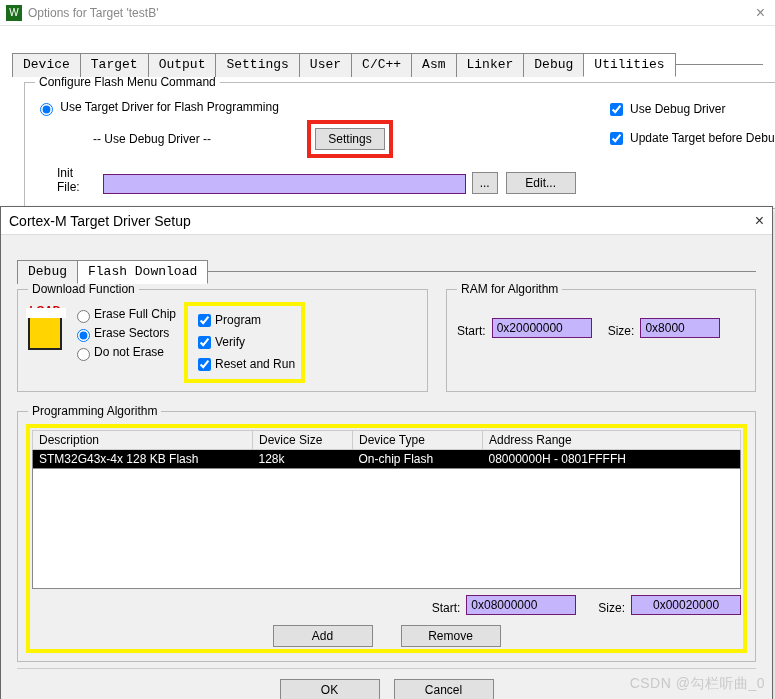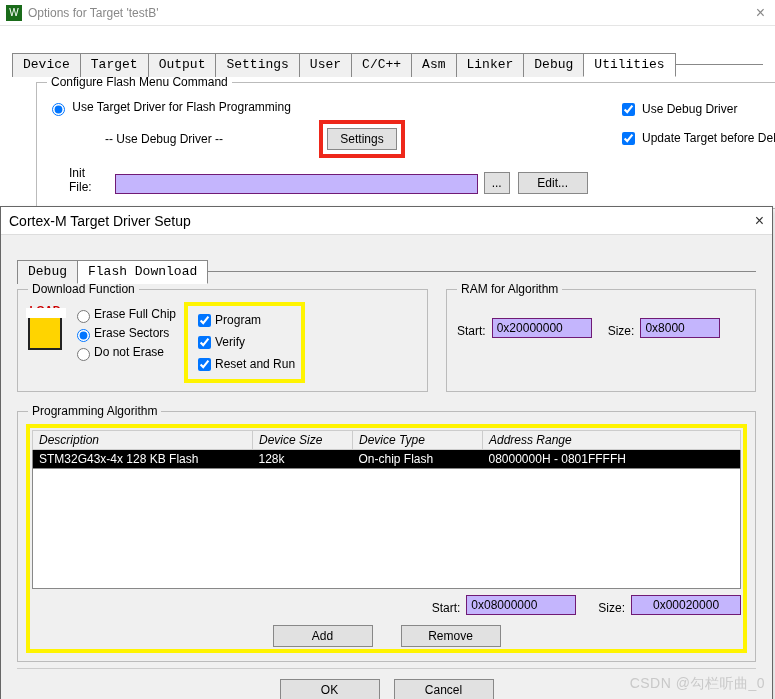--- a/index.html
+++ b/index.html
@@ -49,21 +49,21 @@
     position:relative;
     top:13px;
     cursor:default;
   }
   .tab.active {
     background:#fff;
     border-bottom:1px solid #fff;
     z-index:2;
   }
   
-  .panel-area { padding: 10px 36px; }
+  .panel-area { padding: 10px 24px; }
   fieldset {
     border:1px solid #bbb;
     padding:8px 10px 10px 10px;
     margin:0;
   }
   legend { padding:0 4px; color:#000; }
   .radio-line { margin: 3px 0; }
   input[type=radio],input[type=checkbox]{ vertical-align:middle; margin-right:4px;}
   .field { display:flex; align-items:flex-end; margin:4px 0; }
   .field label { margin-right:6px; }
@@ -112,21 +112,20 @@
     border-collapse:collapse;
     font-size:12px;
   }
   .algo-list th {
     background:#f0f0f0;
     border:1px solid #ccc;
     font-weight:normal;
     text-align:left;
     padding:2px 6px;
     color:#000;
-    font-style:italic;
   }
   .algo-list td { padding:2px 6px; color:#fff; background:#000000; border:none;}
   .algo-body-wrap { height:120px; background:#fff; border-left:1px solid #888; border-right:1px solid #888; border-bottom:1px solid #888;}
   
   .btnbar {
     display:flex;
     justify-content:center;
     gap:14px;
     padding:10px 0 4px 0;
     border-top:1px solid #ccc;

